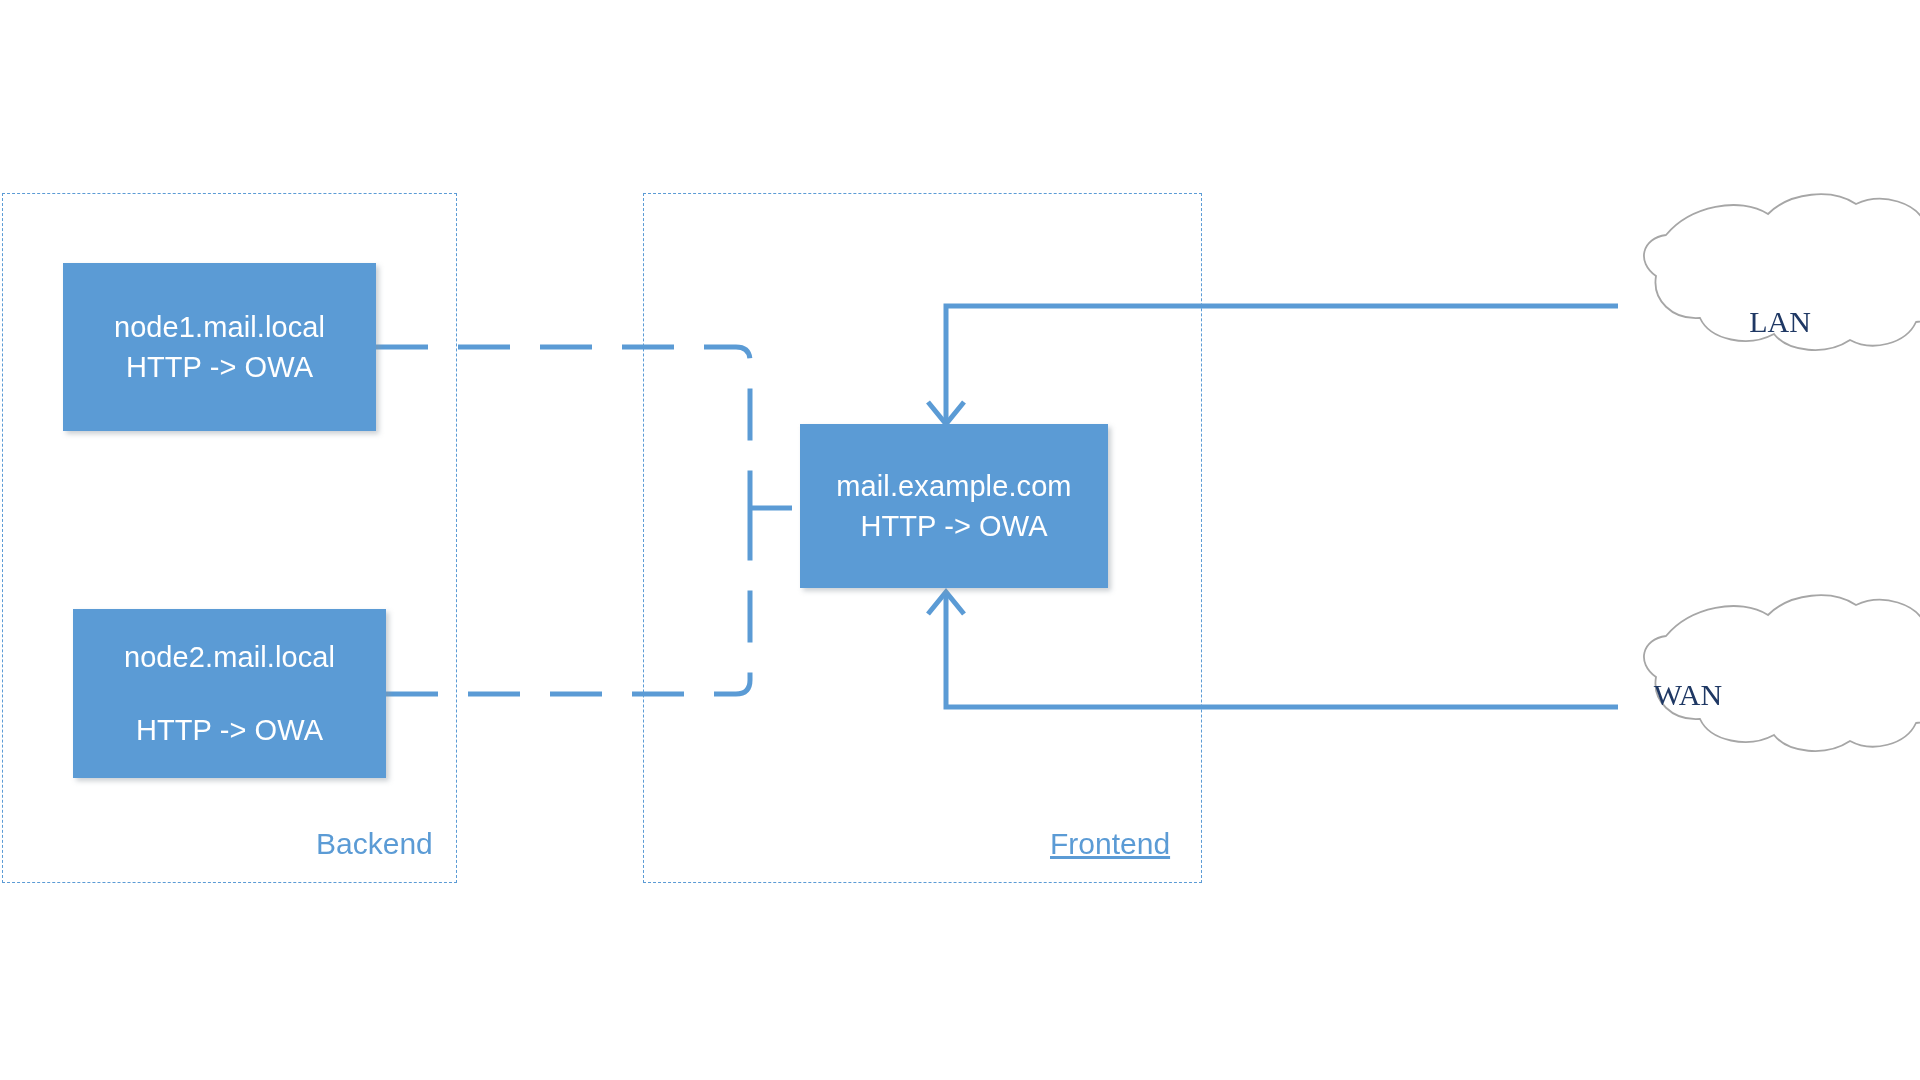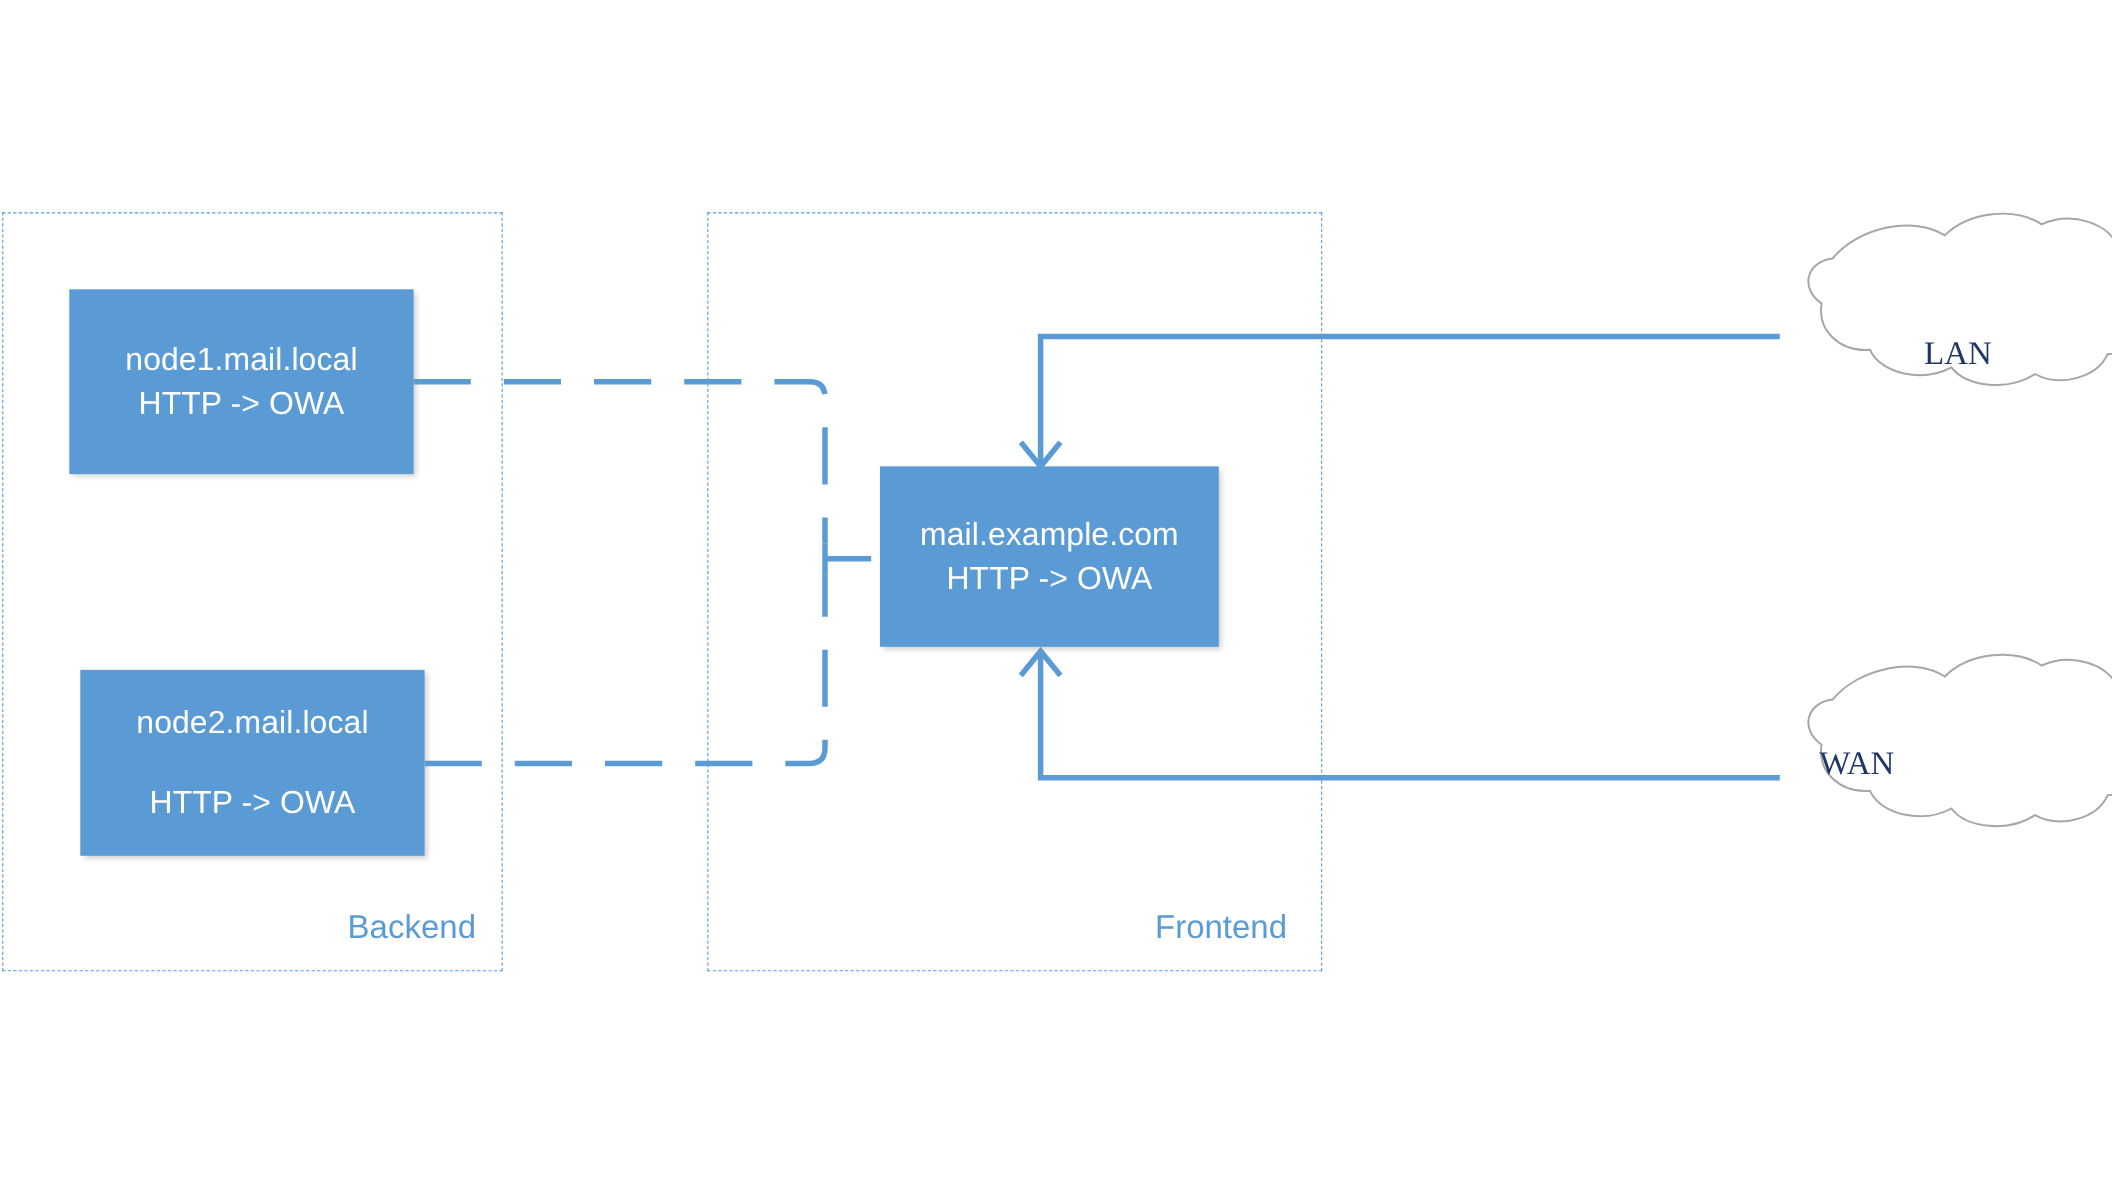--- a/index.html
+++ b/index.html
@@ -139,15 +139,15 @@
 
   <div class="node-box" style="left:789px; top:424px; width:308px; height:164px;margin-left:11px;">
     <span>mail.example.com</span>
     <span class="line2">HTTP -&gt; OWA</span>
   </div>
 
   <div class="cloud-label" style="left:1700px; top:305px; width:160px;">LAN</div>
   <div class="cloud-label" style="left:1608px; top:678px; width:160px;">WAN</div>
 
   <div class="zone-label" style="left:316px; top:827px;">Backend</div>
-  <div class="zone-label" style="left:1050px; top:827px;">Frontend</div>
+  <div class="zone-label" style="left:1050px; top:827px;text-decoration:underline;">Frontend</div>
 
 </div>
 
 </body></html>

